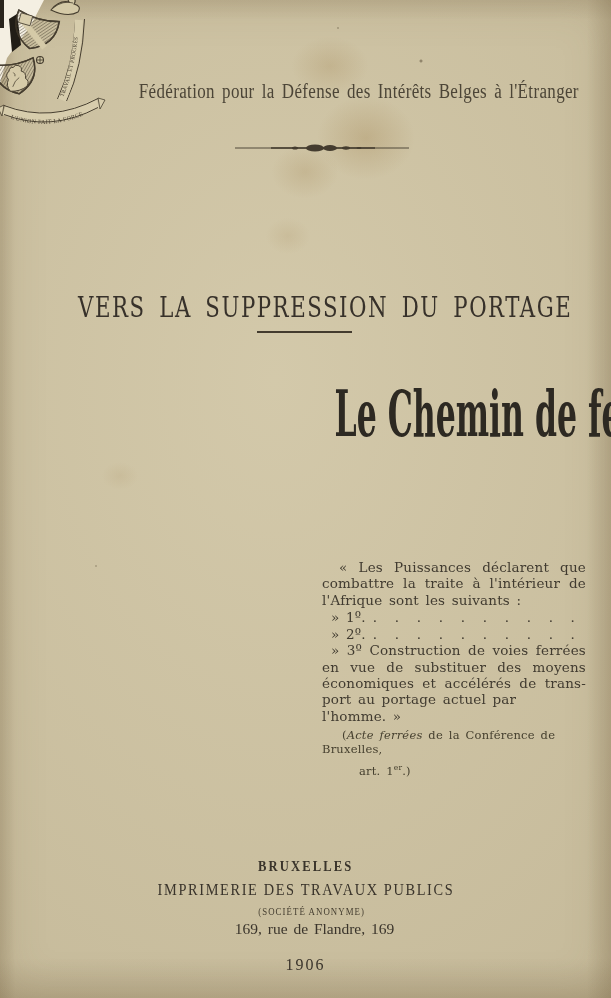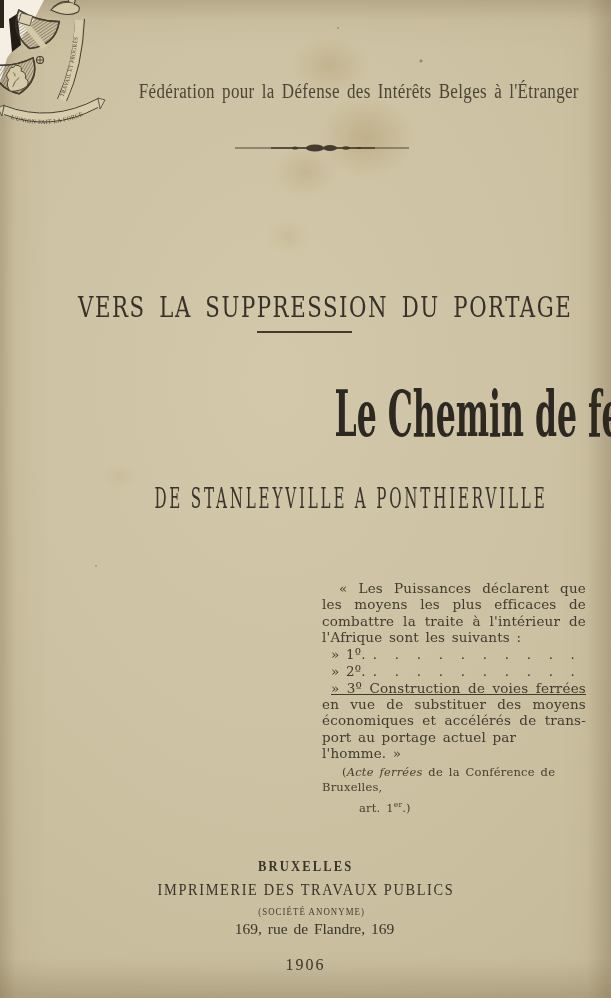--- a/index.html
+++ b/index.html
@@ -49,25 +49,25 @@
   .short-rule { left:257px; top:331px; width:95px; height:2px; background:#433b2e; }
 
   .main-title { top:377px; font-family:"DejaVu Serif", serif; font-weight:bold;
     font-size:63px; color:#2d2922; }
   .main-title .sx { transform:scaleX(.50); letter-spacing:0; }
 
   .subtitle { top:483px; font-family:"DejaVu Serif", serif; font-size:27px;
     color:#38332b; letter-spacing:5px; }
   .subtitle .sx { transform:scaleX(.56); }
 
-  .quote { left:322px; top:580px; width:264px; font-family:"DejaVu Serif", serif;
+  .quote { left:322px; top:559px; width:264px; font-family:"DejaVu Serif", serif;
     font-size:13.5px; line-height:16.3px; color:#413b30; word-spacing:2px; letter-spacing:.2px; }
   .qline.just { text-align:justify; text-align-last:justify; }
   .qline.ind1 { text-indent:17px; }
-  .qline.ind2 { text-indent:9px;text-decoration:underline; }
+  .qline.ind2 { text-indent:9px; }
   .qitem { display:flex; padding-left:9px; margin-top:1px;text-align:right; }
   .qlabel { flex:none; }
   .qdots { flex:1 1 auto; overflow:hidden; white-space:nowrap; word-spacing:13px; margin-left:7px; }
   .attr { font-size:11.5px; line-height:14.5px; margin-top:4px; text-indent:20px; color:#46402f; }
   .attr2 { font-size:11.5px; line-height:21px; text-indent:37px; color:#46402f; }
   .attr i { font-style:italic; }
   sup { font-size:7.5px; }
 
   .imprint-city { top:858px; font-size:15px; letter-spacing:2.5px; color:#3a342b; font-weight:bold; }
   .imprint-city .sx { transform:scaleX(.84); }
@@ -148,27 +148,23 @@
   <div class="abs center-line series-title">
     <span class="sx">VERS LA SUPPRESSION DU PORTAGE</span>
   </div>
 
   <div class="abs short-rule"></div>
 
   <div class="abs center-line main-title">
     <span class="sx">Le Chemin de fer du Congo Supérieur</span>
   </div>
 
-  <div class="abs center-line subtitle">
-    <span class="sx">DE STANLEYVILLE A PONTHIERVILLE</span>
-  </div>
 
   <div class="abs quote">
     <div class="qline just ind1">« Les Puissances déclarent que</div>
-    <div class="qline just">les moyens les plus efficaces de</div>
     <div class="qline just">combattre la traite à l'intérieur de</div>
     <div class="qline">l'Afrique sont les suivants :</div>
     <div class="qitem">
       <span class="qlabel">» 1º.</span>
       <span class="qdots">. . . . . . . . . . . . . . . .</span>
     </div>
     <div class="qitem">
       <span class="qlabel">» 2º.</span>
       <span class="qdots">. . . . . . . . . . . . . . . .</span>
     </div>

